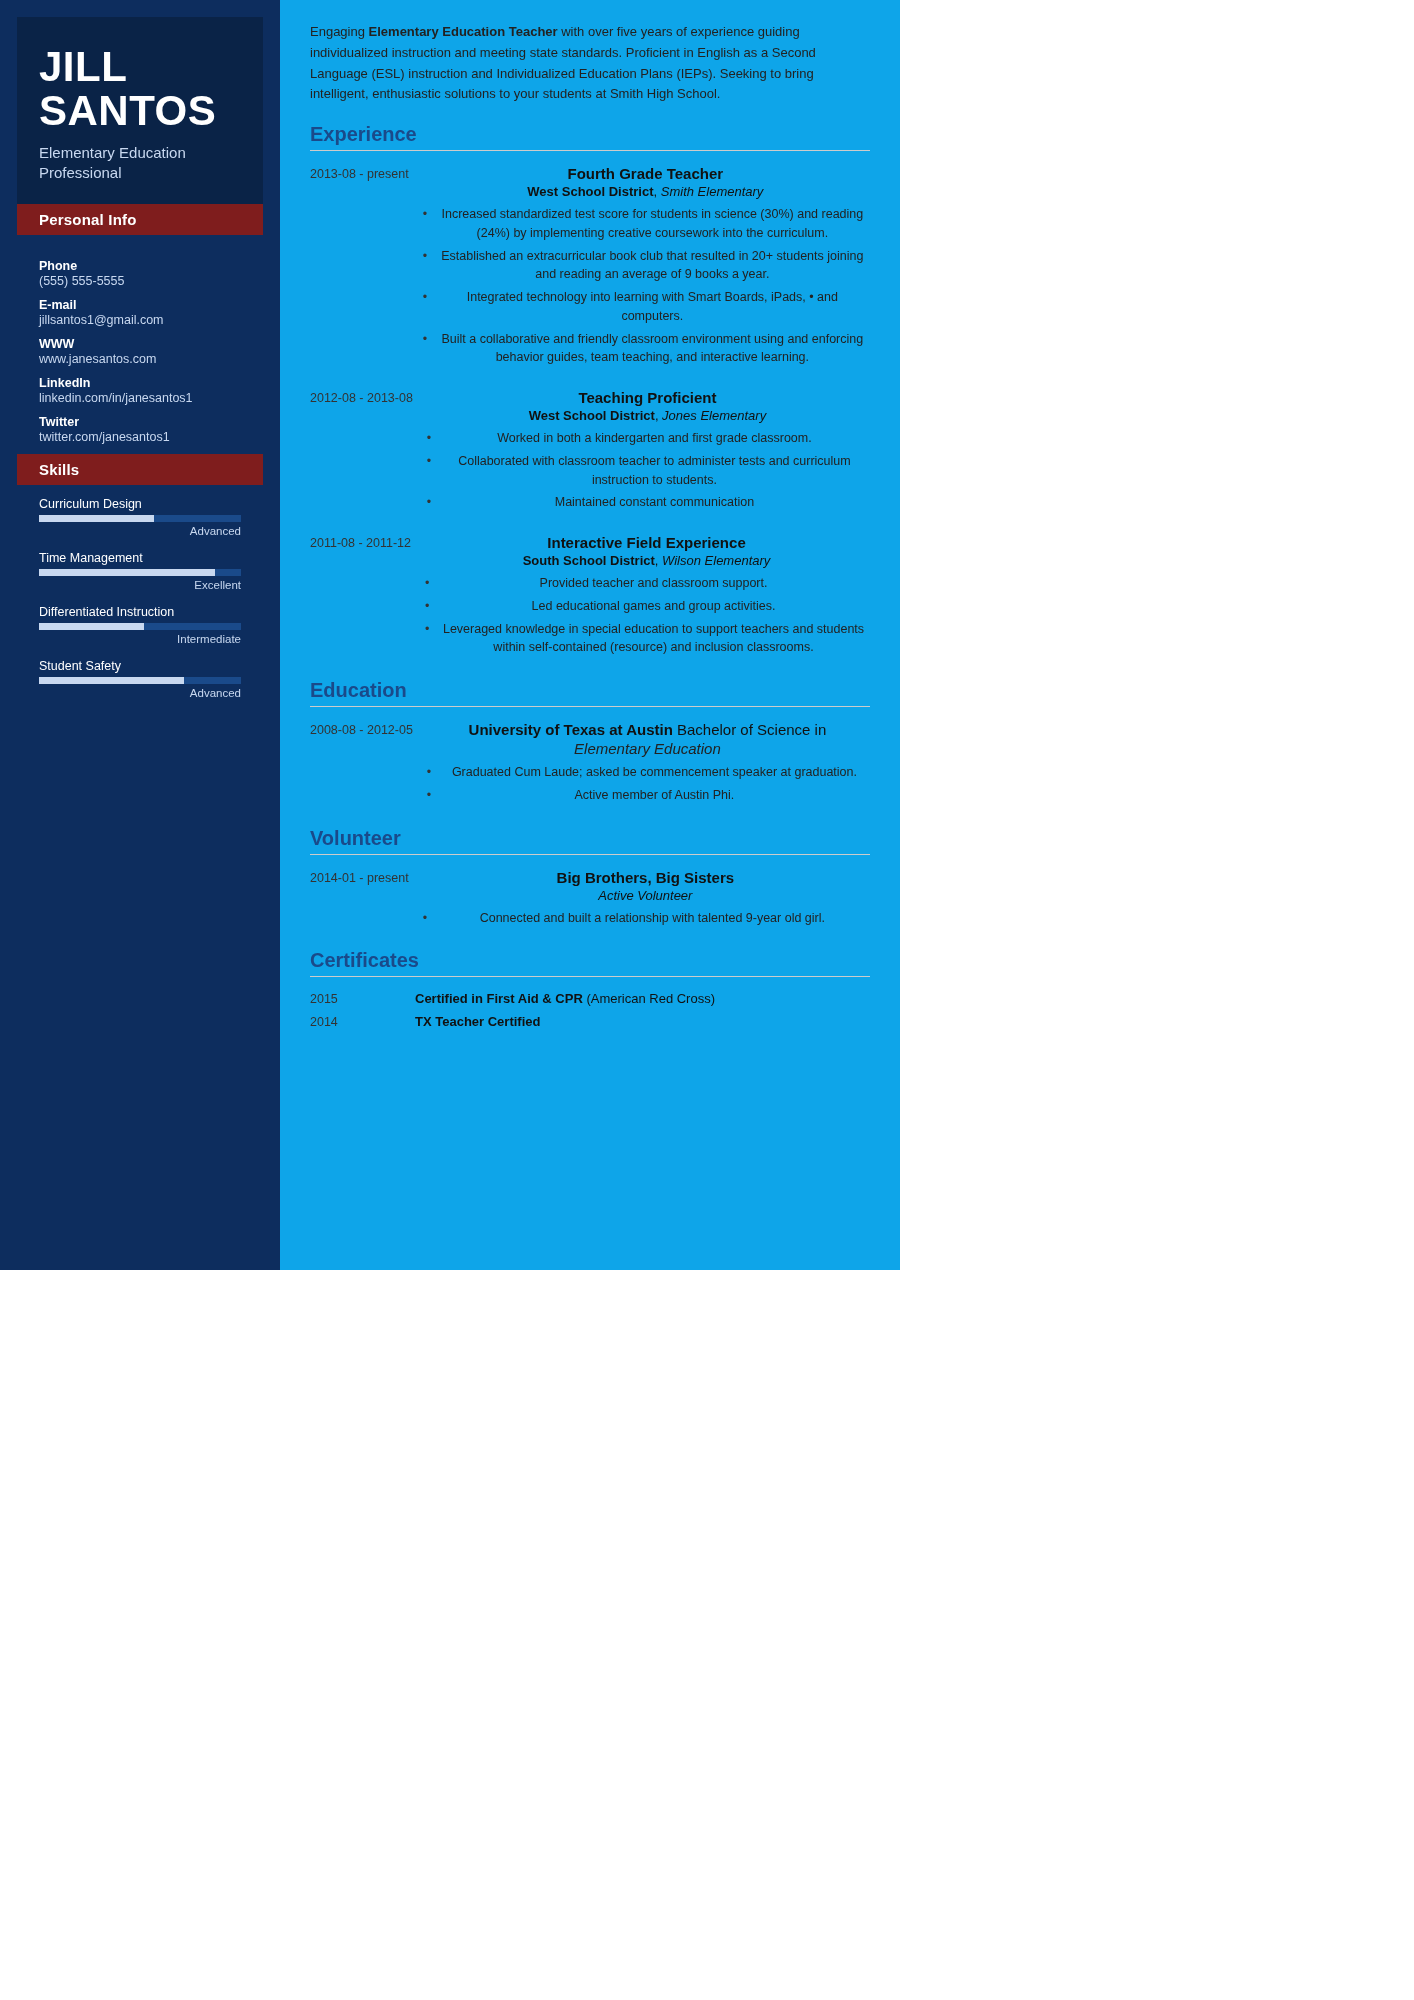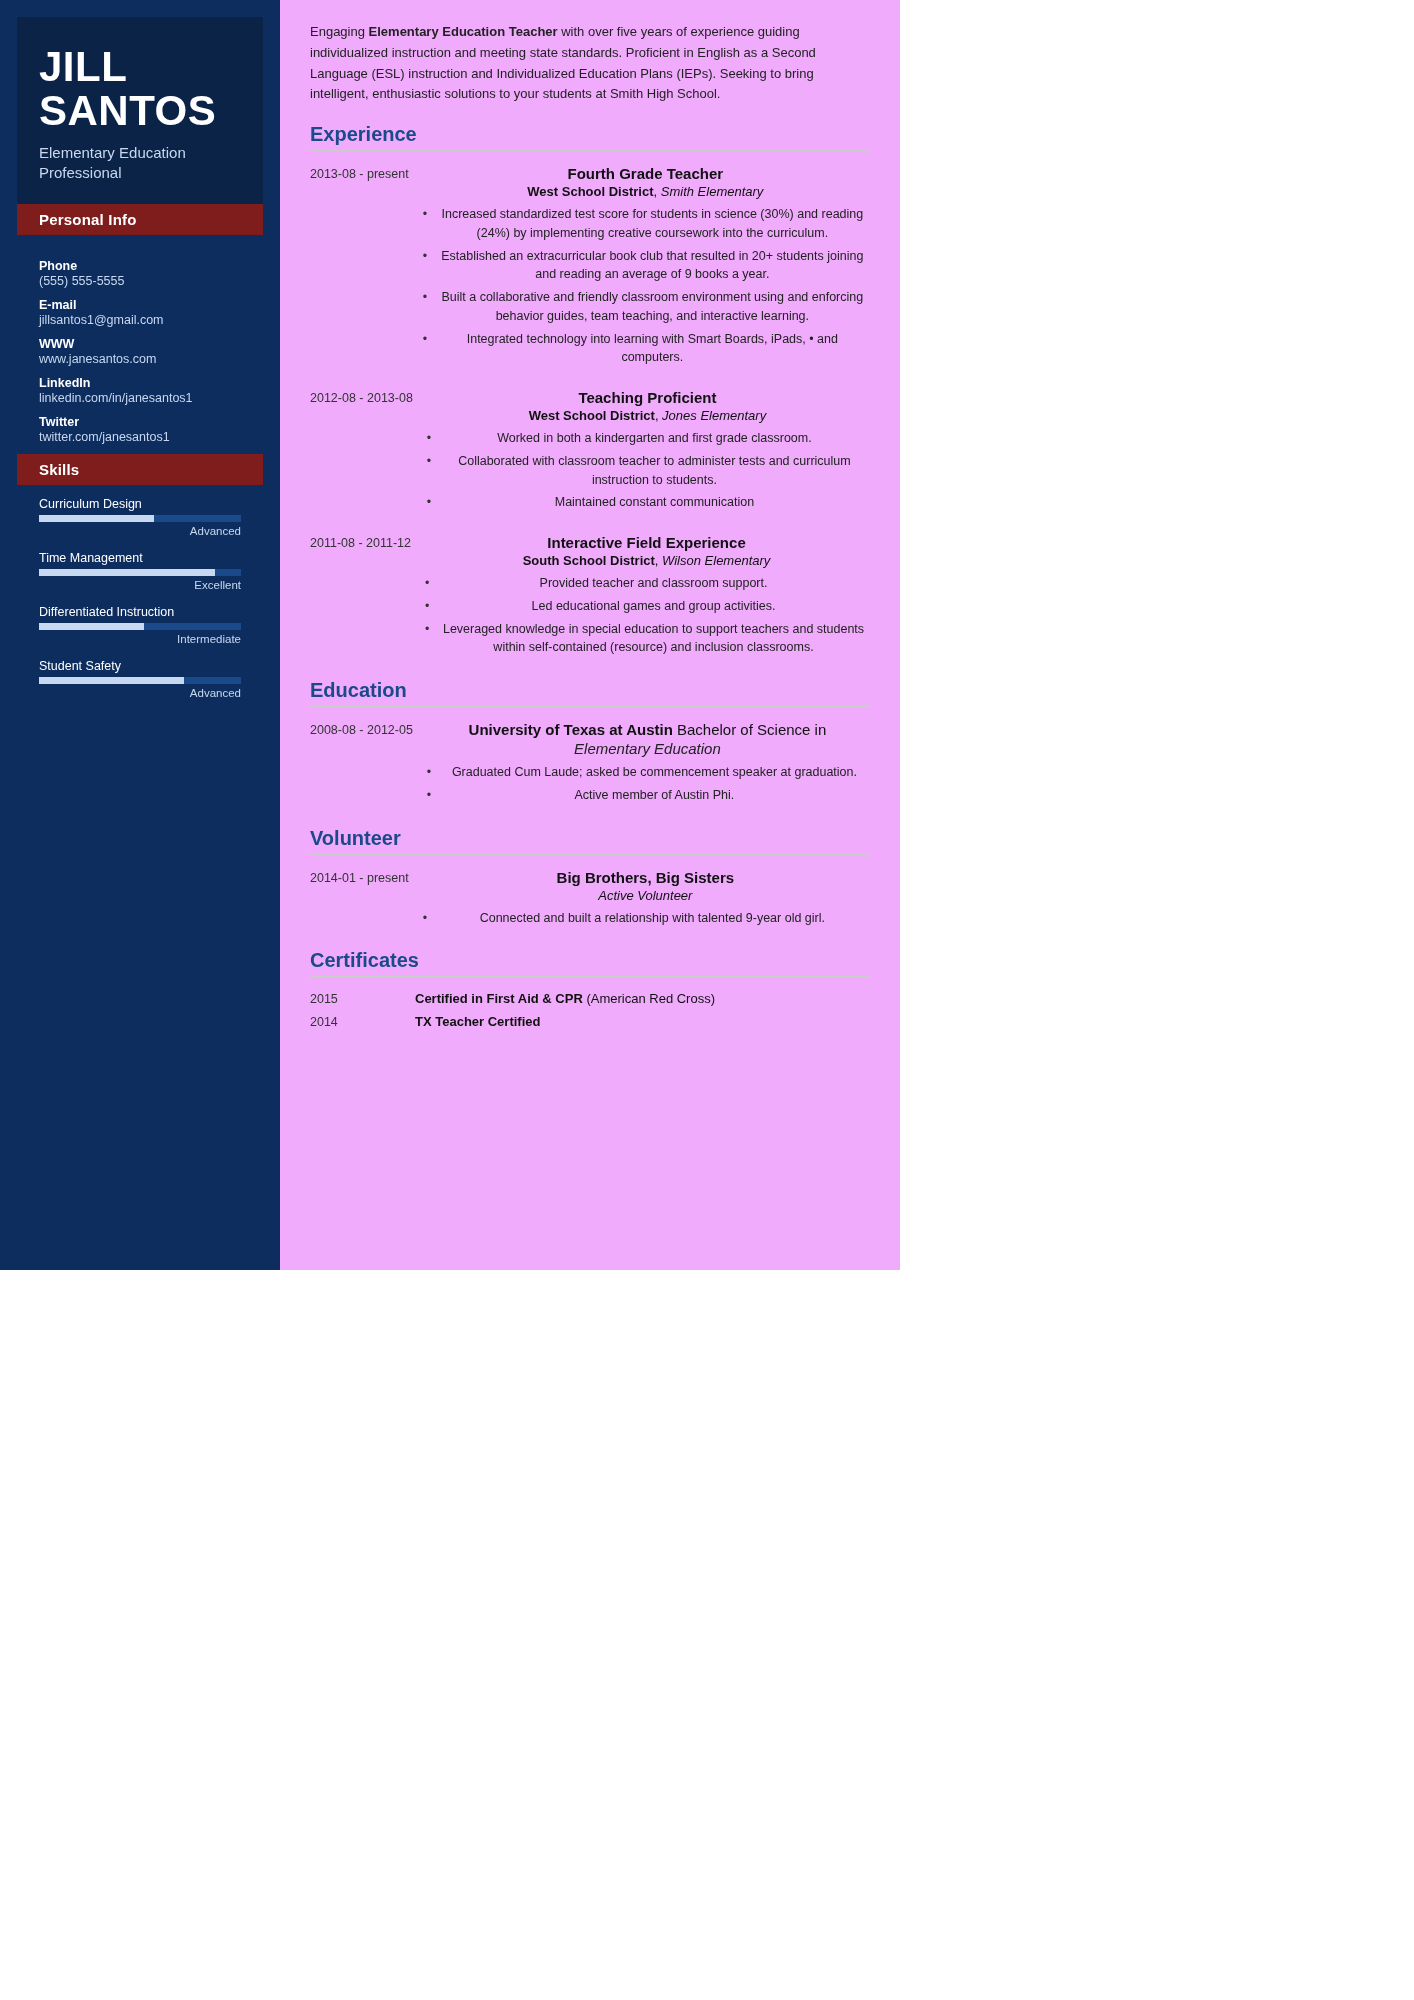--- a/index.html
+++ b/index.html
@@ -97,21 +97,21 @@
       font-size: 11.5px;
       color: #c8d8f0;
       text-align: right;
       display: block;
     }
 
     
     .main-content {
       flex: 1;
       padding: 22px 30px 30px 30px;
-      background: #f0abfc;
+      background: #0ea5e9;
     }
 
     .summary-text {
       font-size: 13px;
       line-height: 1.6;
       color: #222;
       margin-bottom: 18px;
     }
 
     .section-title {
@@ -307,22 +307,22 @@
   <div id="experience-container">
       <div class="entry">
     <div class="entry-date">2013-08 -
 present</div>
     <div class="entry-body">
       <div class="entry-title">Fourth Grade Teacher</div>
       <div class="entry-org"><strong>West School District</strong>, <em>Smith Elementary</em></div>
       <ul class="entry-bullets">
             <li>Increased standardized test score for students in science (30%) and reading (24%) by implementing creative coursework into the curriculum.</li>
             <li>Established an extracurricular book club that resulted in 20+ students joining and reading an average of 9 books a year.</li>
+            <li>Integrated technology into learning with Smart Boards, iPads, • and computers.</li>
             <li>Built a collaborative and friendly classroom environment using and enforcing behavior guides, team teaching, and interactive learning.</li>
-            <li>Integrated technology into learning with Smart Boards, iPads, • and computers.</li>
           </ul>
     </div>
   </div>
       <div class="entry">
     <div class="entry-date">2012-08 -
 2013-08</div>
     <div class="entry-body">
       <div class="entry-title">Teaching Proficient</div>
       <div class="entry-org"><strong>West School District</strong>, <em>Jones Elementary</em></div>
       <ul class="entry-bullets">

